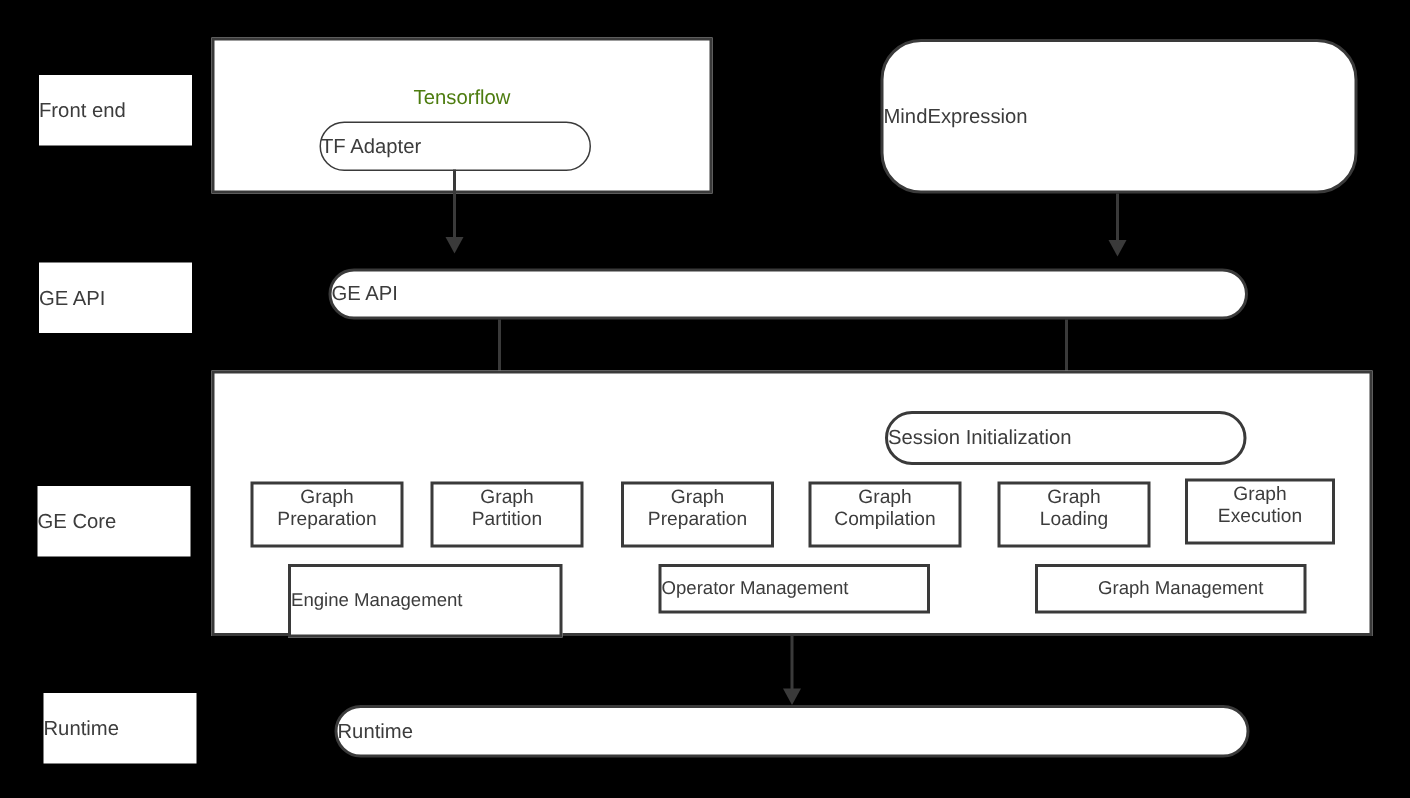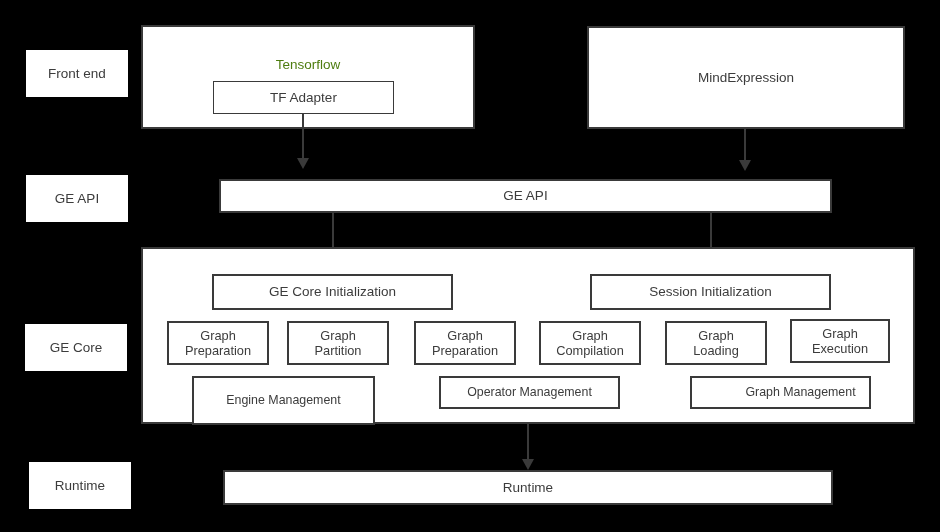--- a/index.html
+++ b/index.html
@@ -17,21 +17,21 @@
     font-family: "Liberation Sans", sans-serif;
     -webkit-font-smoothing: antialiased;
   }
   .box {
     position: absolute;
     box-sizing: border-box;
     background: #ffffff;
     color: #3c3c3c;
     display: flex;
     align-items: center;
-    justify-content: center;
+    justify-content: flex-start;
     text-align: center;
     line-height: 1.18;
   }
   
   .chip {
     border: none;
     font-size: 13.5px;
   }
   
   .outlined {
@@ -42,21 +42,21 @@
   }
   .container-box {
     align-items: flex-start;
     justify-content: center;
   }
   .container-title {
     margin-top: 30px;
     font-size: 13.5px;
     color: #4d7c0f;
   }
-  .bar-label { font-size: 13.5px; }
+  .bar-label { font-size: 13.5px; border-radius: 27px; }
   .unit-label { font-size: 12.8px; }
   .small-label { font-size: 12.4px; }
   
   .conn {
     position: absolute;
     background: #3a3a3a;
     width: 2px;
   }
   .arrowhead {
     position: absolute;
@@ -111,23 +111,20 @@
   </div>
 
   <div class="conn" style="left:332px; top:213px; height:50px;"></div>
   <div class="arrowhead" style="left:327px; top:261px;"></div>
 
   <div class="conn" style="left:710px; top:213px; height:50px;"></div>
   <div class="arrowhead" style="left:705px; top:261px;"></div>
 
   <div class="box outlined" style="left:141px; top:247px; width:774px; height:177px;"></div>
 
-  <div class="box outlined bar-label" style="left:212px; top:274px; width:241px; height:36px;">
-    <span>GE Core Initialization</span>
-  </div>
 
   <div class="box outlined bar-label" style="left:590px; top:274px; width:241px; height:36px;">
     <span>Session Initialization</span>
   </div>
 
   <div class="box outlined unit-label" style="left:167px; top:321px; width:102px; height:44px; flex-direction:column;">
     <span>Graph</span>
     <span>Preparation</span>
   </div>
 

